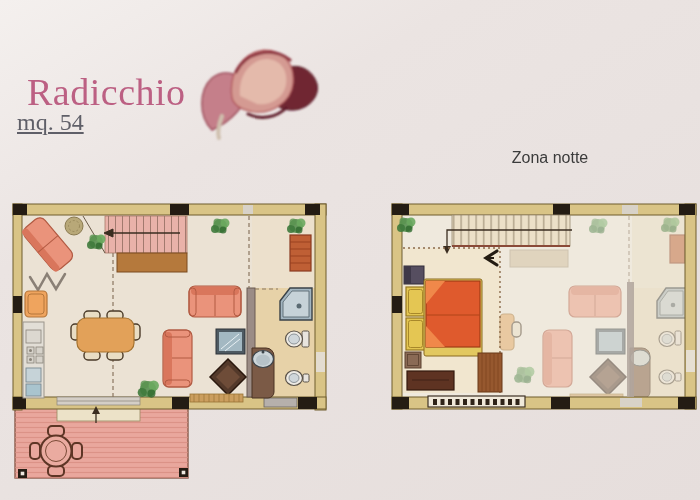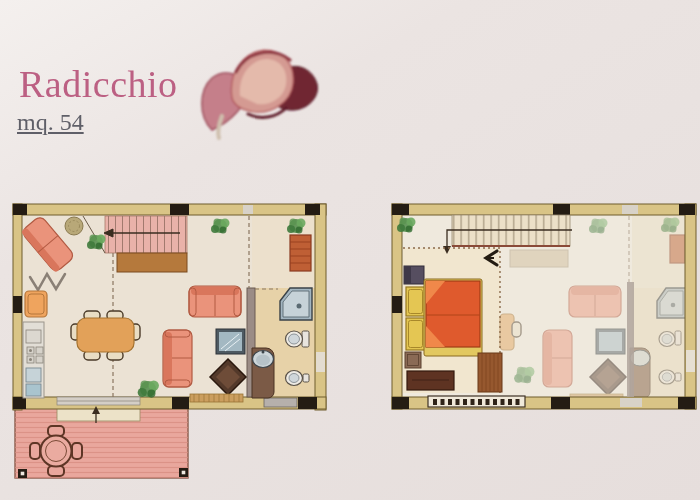--- a/index.html
+++ b/index.html
@@ -2,21 +2,21 @@
 <html style="--c-page_bg: #e9e2e0; --c-title_pink: #bc6083; --c-subtitle_gray: #5f5f68; --c-plan_title_gray: #3b3b3b; --c-wall_fill: #d9c486; --c-wall_line: #6e5c2c; --c-corner_black: #241c13; --c-floor: #ebe2d4; --c-floor_warm: #e7d2a8; --c-terrace_pink: #e9a79d; --c-terrace_hatch: #d68b80; --c-stair_pink: #e9b2a9; --c-landing_brown: #b5793c; --c-sofa_salmon: #ea937b; --c-sofa_dark: #d9765c; --c-sofa_line: #b25a42; --c-armchair_orange: #efa45e; --c-table_orange: #e2a159; --c-bed_orange: #df5a2d; --c-wardrobe_yellow: #e4c653; --c-dresser_brown: #5e3322; --c-rug_brown: #96582f; --c-rug_brick: #bf5f35; --c-fixture_gray: #a3b5c0; --c-fixture_light: #c6d2d8; --c-counter_brown: #7b5a46; --c-plant_green: #4e8a48; --c-ink: #3a2d20;"><head>
 <meta charset="utf-8">
 <style>
   html,body{margin:0;padding:0;}
   body{
     width:700px;height:500px;position:relative;overflow:hidden;
     background:linear-gradient(150deg,#f4f0ee 0%,#ebe4e2 30%,var(--c-page_bg,#e9e2e0) 55%,#e6dedc 100%);
     font-family:"Liberation Sans",sans-serif;
   }
   .main-title{
-    position:absolute;left:15px;top:58px;margin:4px;
+    position:absolute;left:15px;top:58px;margin:12px;
     font-family:"Liberation Serif",serif;font-weight:normal;
     font-size:38px;letter-spacing:.5px;color:var(--c-title_pink,#bc6083);
   }
   .area-label{
     position:absolute;left:17px;top:109px;
     font-family:"Liberation Serif",serif;font-size:24px;color:var(--c-subtitle_gray,#5f5f68);text-decoration:underline;
   }
   .plan2-title{
     position:absolute;left:400px;top:146px;width:300px;text-align:center;
     font-size:16px;line-height:1.55;color:var(--c-plan_title_gray,#3b3b3b);
@@ -50,20 +50,21 @@
   .dash  {stroke:#8a7660;stroke-width:1.2;stroke-dasharray:4 3;fill:none;}
   .dot   {stroke:#8a6a4a;stroke-width:1.4;stroke-dasharray:2 3;fill:none;}
   .faded {opacity:.45;}
 </style>
 </head>
 <body>
 
 <h1 class="main-title">Radicchio</h1>
 <div class="area-label">mq. 54</div>
 <div class="plan2-title">
+  <div>Zona notte</div>
 </div>
 
 <svg width="700" height="500" viewBox="0 0 700 500">
   <defs>
     <pattern id="hatchT" width="6" height="5" patternUnits="userSpaceOnUse">
       <path class="hatchline" d="M0,2.5 H6" stroke-width="1.2"></path>
     </pattern>
     <pattern id="treads" width="7" height="40" patternUnits="userSpaceOnUse">
       <path d="M3.5,0 V40" stroke="#9a7468" stroke-width=".9"></path>
     </pattern>

